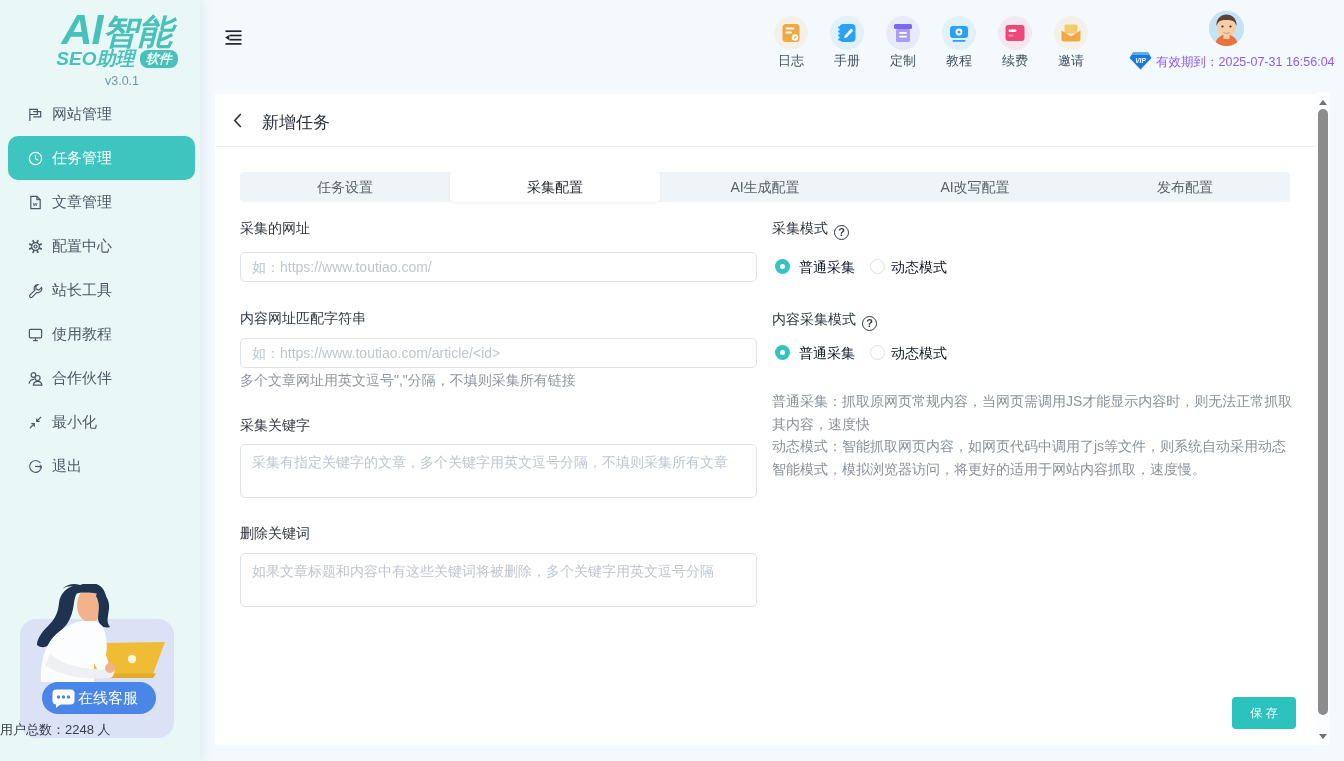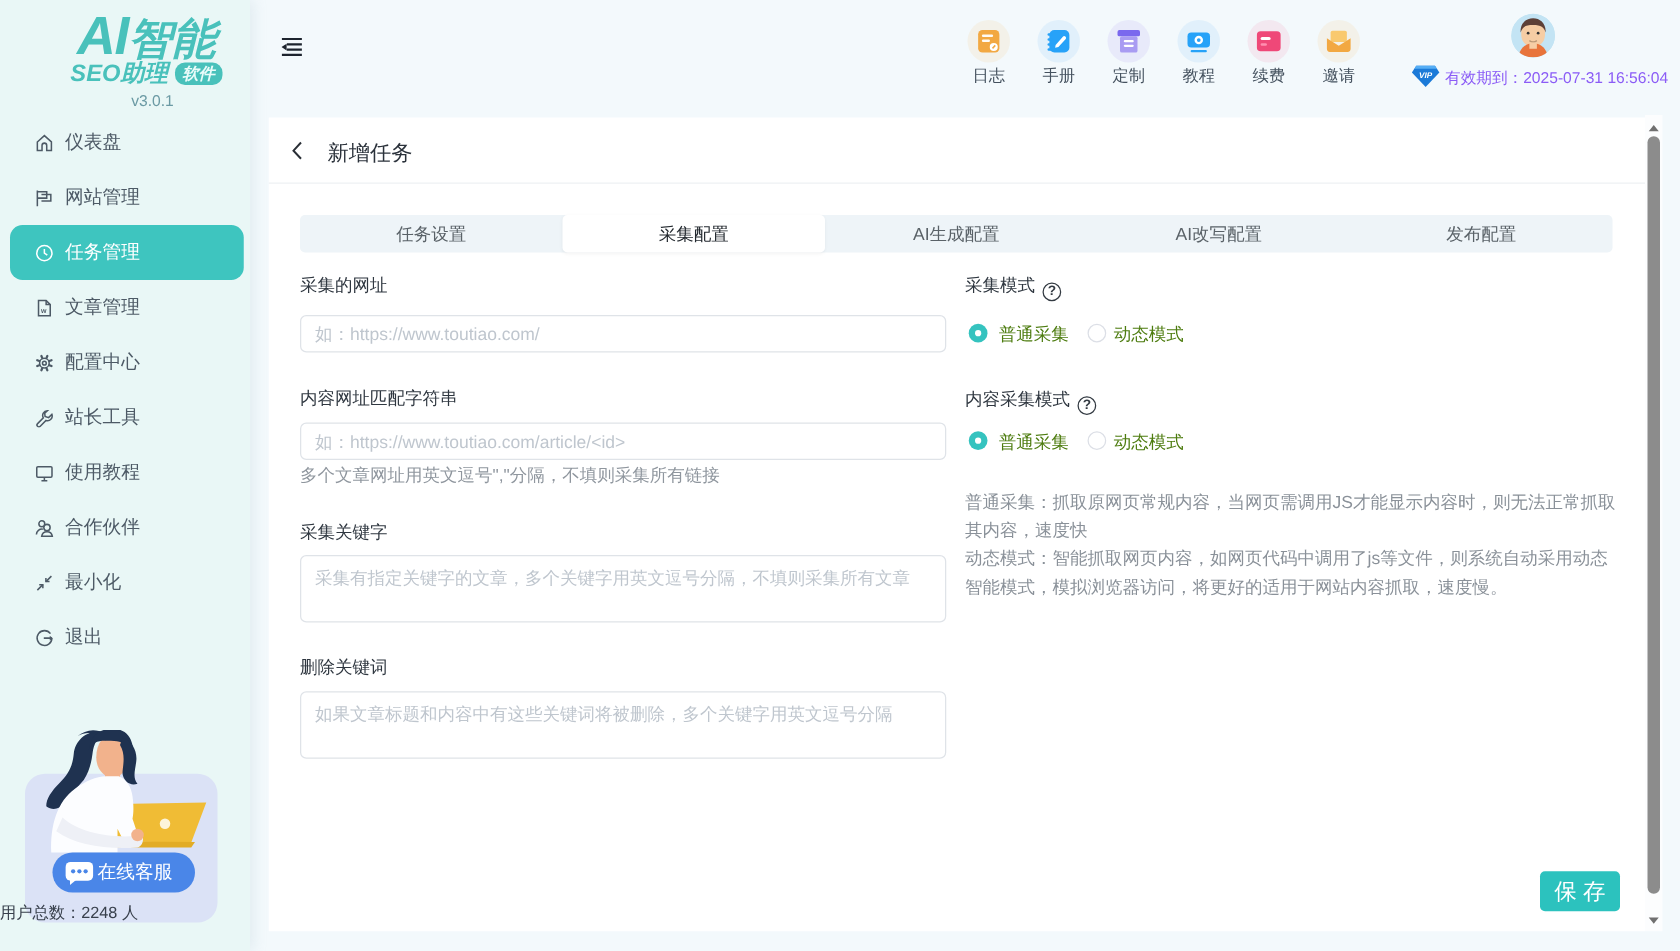--- a/index.html
+++ b/index.html
@@ -58,51 +58,43 @@
 .finput { position:absolute; height:30px; border:1px solid #dfe3e8; border-radius:5px; background:#fff; font-size:14px; color:#bfc6ce; line-height:28px; padding-left:11px; }
 .ftextarea { position:absolute; border:1px solid #dfe3e8; border-radius:5px; background:#fff; font-size:14px; color:#bfc6ce; line-height:20px; padding:7px 11px; }
 .fhelp { position:absolute; font-size:14px; color:#8f969e; }
 .qmark { display:inline-block; width:15px; height:15px; border:1.4px solid #333a42; border-radius:50%; font-size:11px; line-height:12px; text-align:center; color:#333a42; font-weight:bold; vertical-align:-3px; margin-left:6px; }
 
 .radiorow { position:absolute; height:16px; }
 .radio { position:absolute; width:15px; height:15px; border-radius:50%; }
 .radio.sel { background:#35c3bf; }
 .radio.sel::after { content:""; position:absolute; left:5px; top:5px; width:5px; height:5px; background:#fff; border-radius:50%; }
 .radio.un { background:#fff; border:1px solid #dcdfe6; }
-.rlabel { position:absolute; top:0; font-size:14px; color:#4d7c0f; line-height:16px; white-space:nowrap; }
+.rlabel { position:absolute; top:0; font-size:14px; color:#0f172a; line-height:16px; white-space:nowrap; }
 
 .desc { position:absolute; left:557px; top:296px; width:530px; font-size:14px; color:#8a9199; line-height:22.5px; }
 
-.savebtn { position:absolute; left:1017px; top:603px; width:64px; height:32px; background:#2cc2be; border-radius:4px; color:#fff; font-size:18px; text-align:center; line-height:32px; }
+.savebtn { position:absolute; left:1017px; top:603px; width:64px; height:32px; background:#2cc2be; border-radius:4px; color:#fff; font-size:12px; text-align:center; line-height:32px; }
 
 
 #sbar { position:absolute; right:0; top:0; width:14px; height:653px; background:#fcfdfe; }
 #sbar .thumb { position:absolute; left:2px; top:17px; width:10px; height:606px; background:#8c8c8c; border-radius:5px; }
 #sbar .up { position:absolute; left:3px; top:8px; width:0; height:0; border-left:4px solid transparent; border-right:4px solid transparent; border-bottom:5px solid #707070; }
 #sbar .down { position:absolute; left:3px; bottom:6px; width:0; height:0; border-left:4px solid transparent; border-right:4px solid transparent; border-top:5px solid #707070; }
 </style>
 </head>
 <body>
 <div id="app">
 
   <div id="sidebar">
     <div class="logo">
       <div class="l1"><span class="ai">AI</span>智能</div>
       <div class="l2">SEO助理 <span class="badge">软件</span></div>
     </div>
     <div class="ver">v3.0.1</div>
     <div class="menu">
-      <div class="mi">
-          <span class="ic">
-            <svg viewBox="0 0 16 16" fill="none" stroke="#4d5a66" stroke-width="1.3">
-              <path d="M2 7 L8 1.6 L14 7 V14.3 H10 V10 a2 2 0 0 0 -4 0 V14.3 H2 Z"></path>
-            </svg>
-          </span>
-          <span class="tx">仪表盘</span>
-        </div>
       <div class="mi">
           <span class="ic">
             <svg viewBox="0 0 16 16" fill="none" stroke="#4d5a66" stroke-width="1.3">
               <path d="M2 1.5 V15"></path>
               <path d="M2 2.5 H10 V8 H2"></path>
               <path d="M5.5 5 H13.5 V10.5 H5.5"></path>
             </svg>
           </span>
           <span class="tx">网站管理</span>
         </div>

